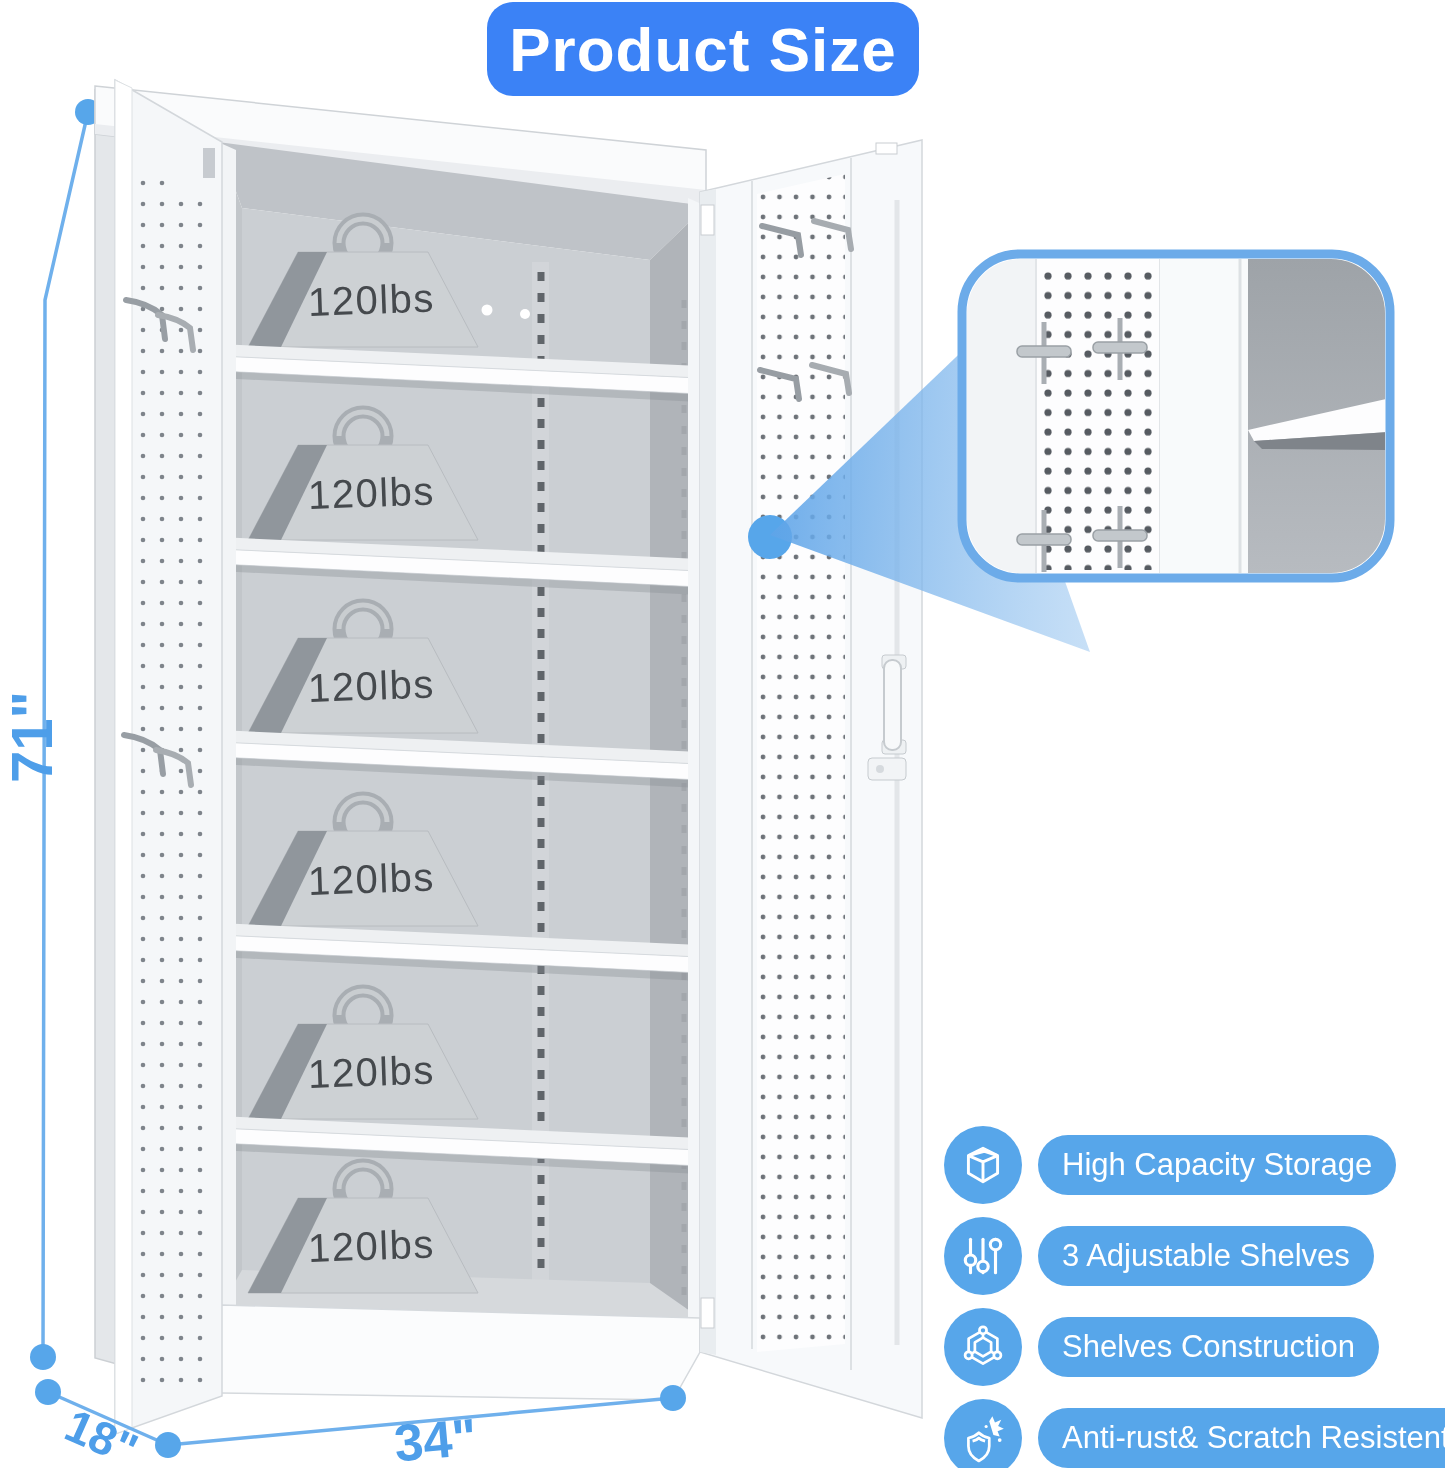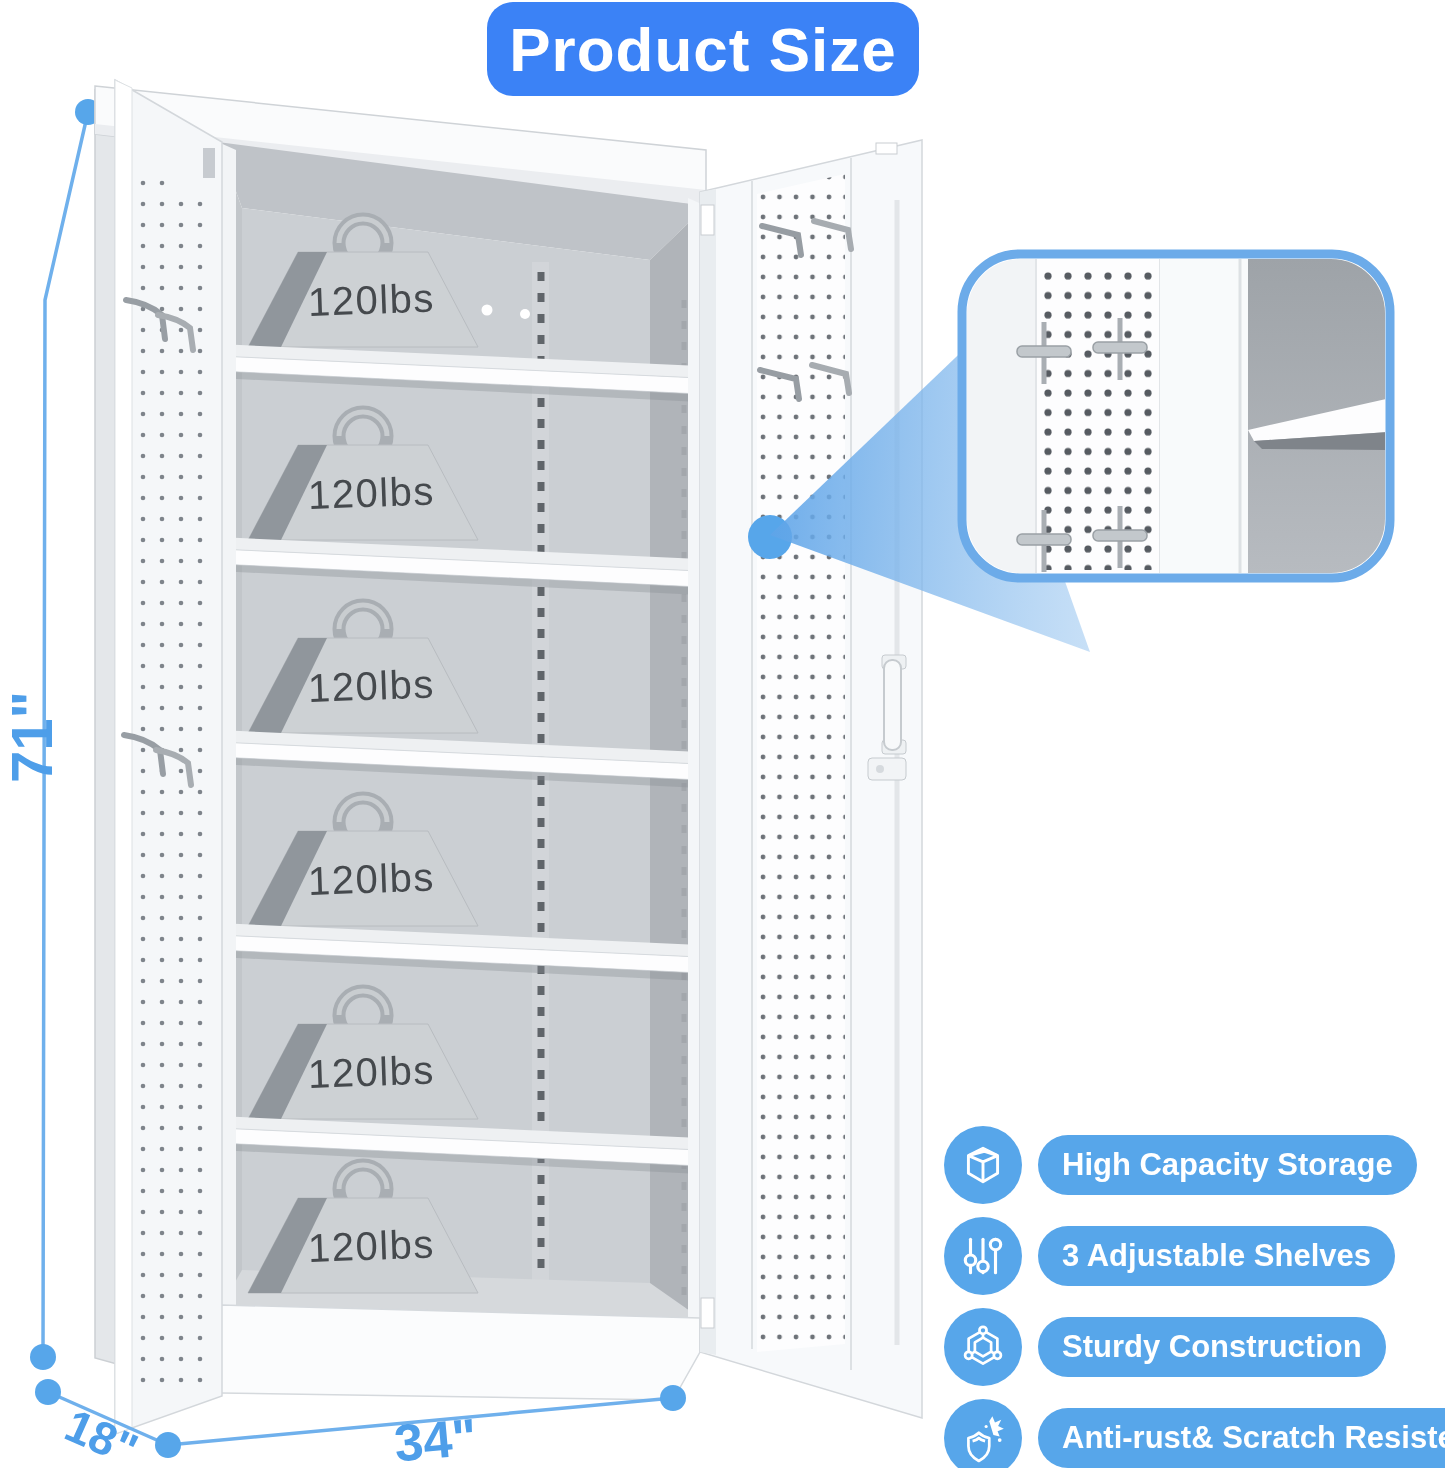--- a/index.html
+++ b/index.html
@@ -8,21 +8,21 @@
   .scene{position:absolute;left:0;top:0;width:1445px;height:1468px;}
   .title-badge{position:absolute;left:487px;top:2px;width:432px;height:94px;background:#3b82f6;
          border-radius:26px;display:flex;align-items:center;justify-content:center;}
   .title-badge span{color:#ffffff;font-size:62px;font-weight:bold;letter-spacing:1px;}
   .features{position:absolute;left:944px;top:1126px;display:flex;flex-direction:column;gap:13px;}
   .feature-row{display:flex;align-items:center;gap:16px;}
   .feature-icon{width:78px;height:78px;border-radius:50%;background:#57a6ea;flex:0 0 auto;
          display:flex;align-items:center;justify-content:center;}
   .feature-icon svg{width:50px;height:50px;}
   .feature-pill{background:#57a6ea;border-radius:999px;height:60px;display:flex;align-items:center;
-         padding:0 24px;color:#ffffff;font-size:31px;font-weight:bold;white-space:nowrap;}
+         padding:0 24px;color:#ffffff;font-size:31px;font-weight:normal;white-space:nowrap;}
 </style>
 </head>
 <body>
 
 <div class="stage">
 
 <svg class="scene" viewBox="0 0 1445 1468">
   <defs>
     <pattern id="pegL" x="138" y="178" width="19" height="21" patternUnits="userSpaceOnUse">
       <circle cx="5" cy="5" r="2.3" fill="#7e848b"></circle>
@@ -243,21 +243,21 @@
         <polygon points="24,8 37.8,16 37.8,32 24,40 10.2,32 10.2,16"></polygon>
         <polygon points="24,15 31.8,19.5 31.8,28.5 24,33 16.2,28.5 16.2,19.5"></polygon>
         <line x1="24" y1="8" x2="24" y2="15"></line>
         <line x1="10.2" y1="32" x2="16.2" y2="28.5"></line>
         <line x1="37.8" y1="32" x2="31.8" y2="28.5"></line>
         <circle cx="24" cy="8" r="3.4" fill="#57a6ea"></circle>
         <circle cx="10.2" cy="32" r="3.4" fill="#57a6ea"></circle>
         <circle cx="37.8" cy="32" r="3.4" fill="#57a6ea"></circle>
       </svg>
     </div>
-    <div class="feature-pill">Sturdy Construction</div>
+    <div class="feature-pill">Shelves Construction</div>
   </div>
 
   <div class="feature-row">
     <div class="feature-icon">
       <svg viewBox="0 0 48 48" fill="none" stroke="#ffffff" stroke-width="2.6" stroke-linejoin="round">
         <path d="M30 8 l3 -5 2.5 6 6 -2.5 -3 6 5.5 2.5 -6 2.5 2 5 -6 -1.5" fill="#ffffff" stroke="none"></path>
         <circle cx="40" cy="26" r="1.8" fill="#ffffff" stroke="none"></circle>
         <circle cx="27" cy="13" r="1.5" fill="#ffffff" stroke="none"></circle>
         <path d="M10 24 c5 -1 7.5 -2.5 10 -5 c2.5 2.5 5 4 10 5 v8 c0 8 -5 11.5 -10 14 c-5 -2.5 -10 -6 -10 -14 Z"></path>
         <path d="M14 27 c3.5 -0.8 4.8 -1.6 6 -3 c1.2 1.4 2.5 2.2 6 3"></path>

